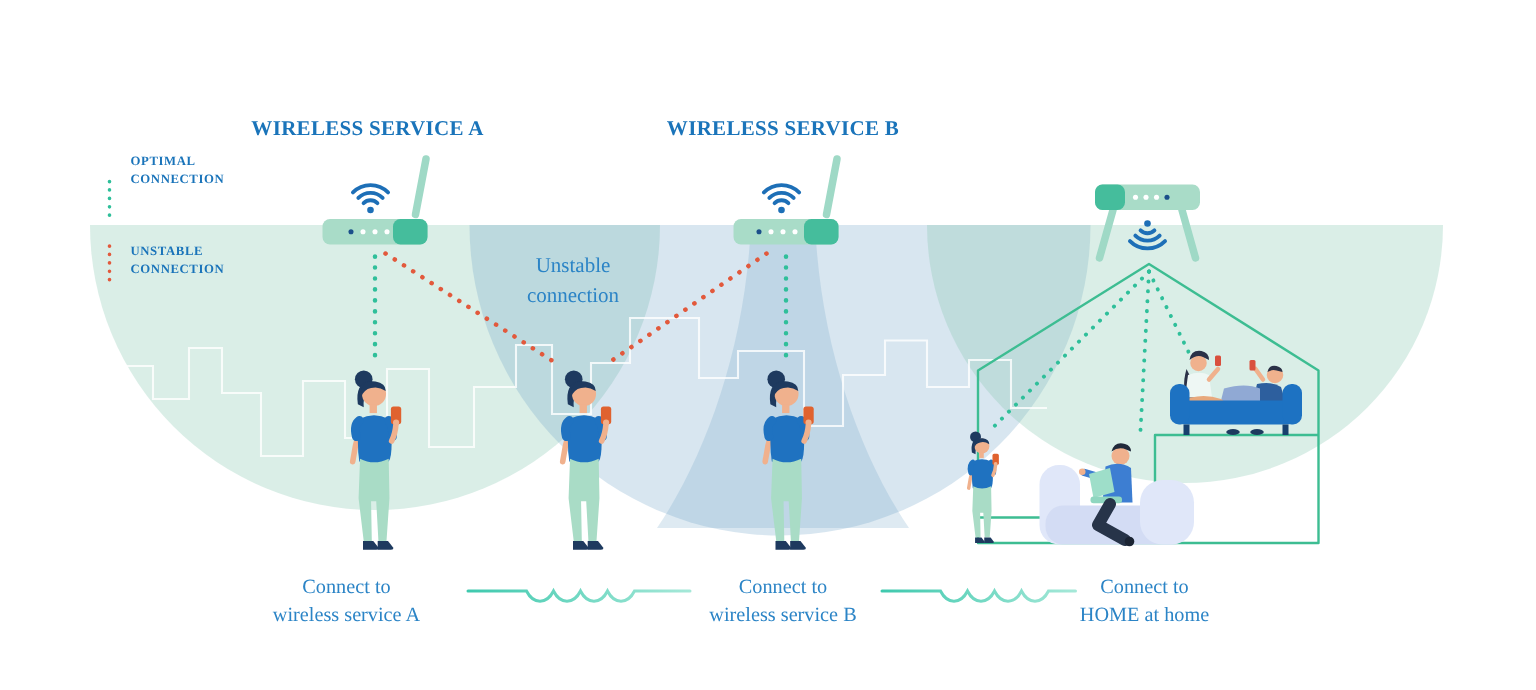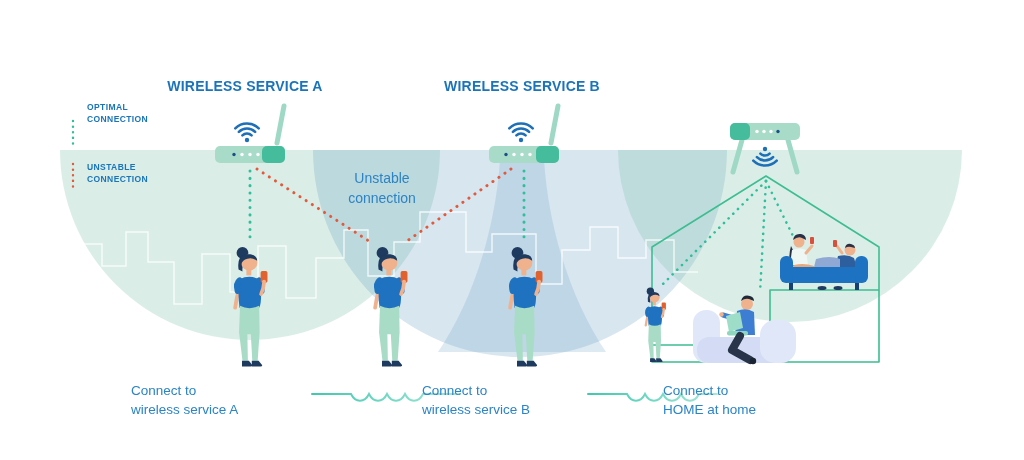--- a/index.html
+++ b/index.html
@@ -1,31 +1,31 @@
 <!DOCTYPE html>
 <html><head>
 <meta charset="utf-8">
 <style>
   html,body{margin:0;padding:0;background:#ffffff;}
   .stage{
     position:relative;width:1024px;height:460px;overflow:hidden;background:#ffffff;
-    font-family:Liberation Sans, sans-serif;
+    font-family:Liberation Serif, serif;
   }
   .art{position:absolute;left:0;top:0;width:1024px;height:460px;}
   .txt{position:absolute;white-space:nowrap;}
   .title{
     color:#1a74ba;font-weight:bold;font-size:14px;letter-spacing:.2px;
     text-align:center;line-height:17px;
   }
   .legend-label{
     color:#1a74ba;font-weight:bold;font-size:8.5px;letter-spacing:.4px;
     line-height:11.5px;text-align:left;
   }
   .caption{
-    color:#2b84c6;font-size:13.5px;font-weight:500;text-align:left;line-height:19px;
+    color:#2b84c6;font-size:13.5px;font-weight:500;text-align:center;line-height:19px;
   }
   .annotation{
     color:#2b84c6;font-size:14px;font-weight:500;text-align:center;line-height:20px;
   }
 </style>
 </head>
 <body>
 
 <div class="stage">
 

